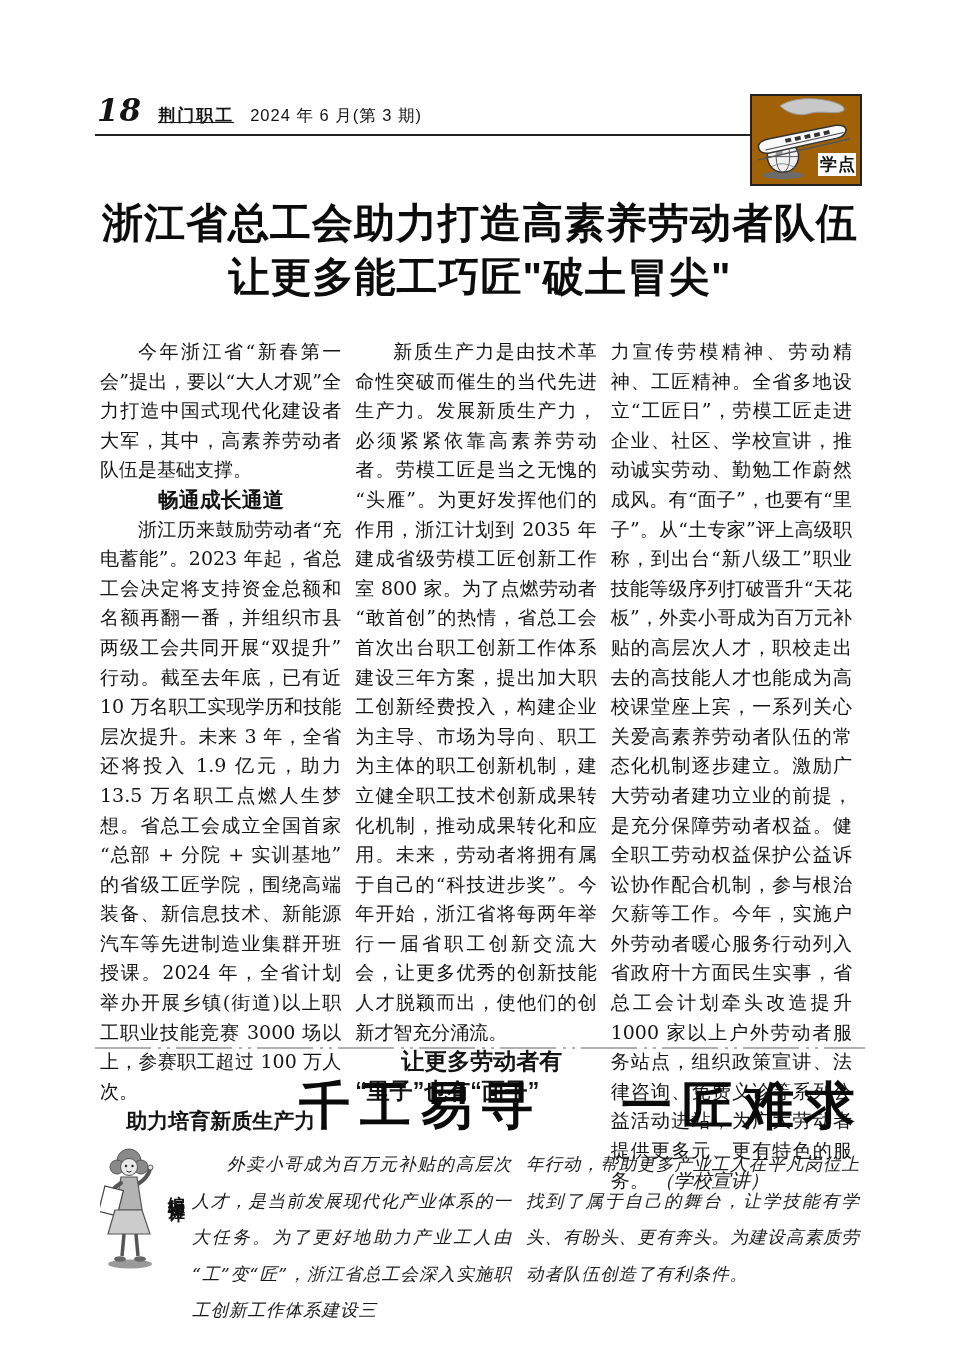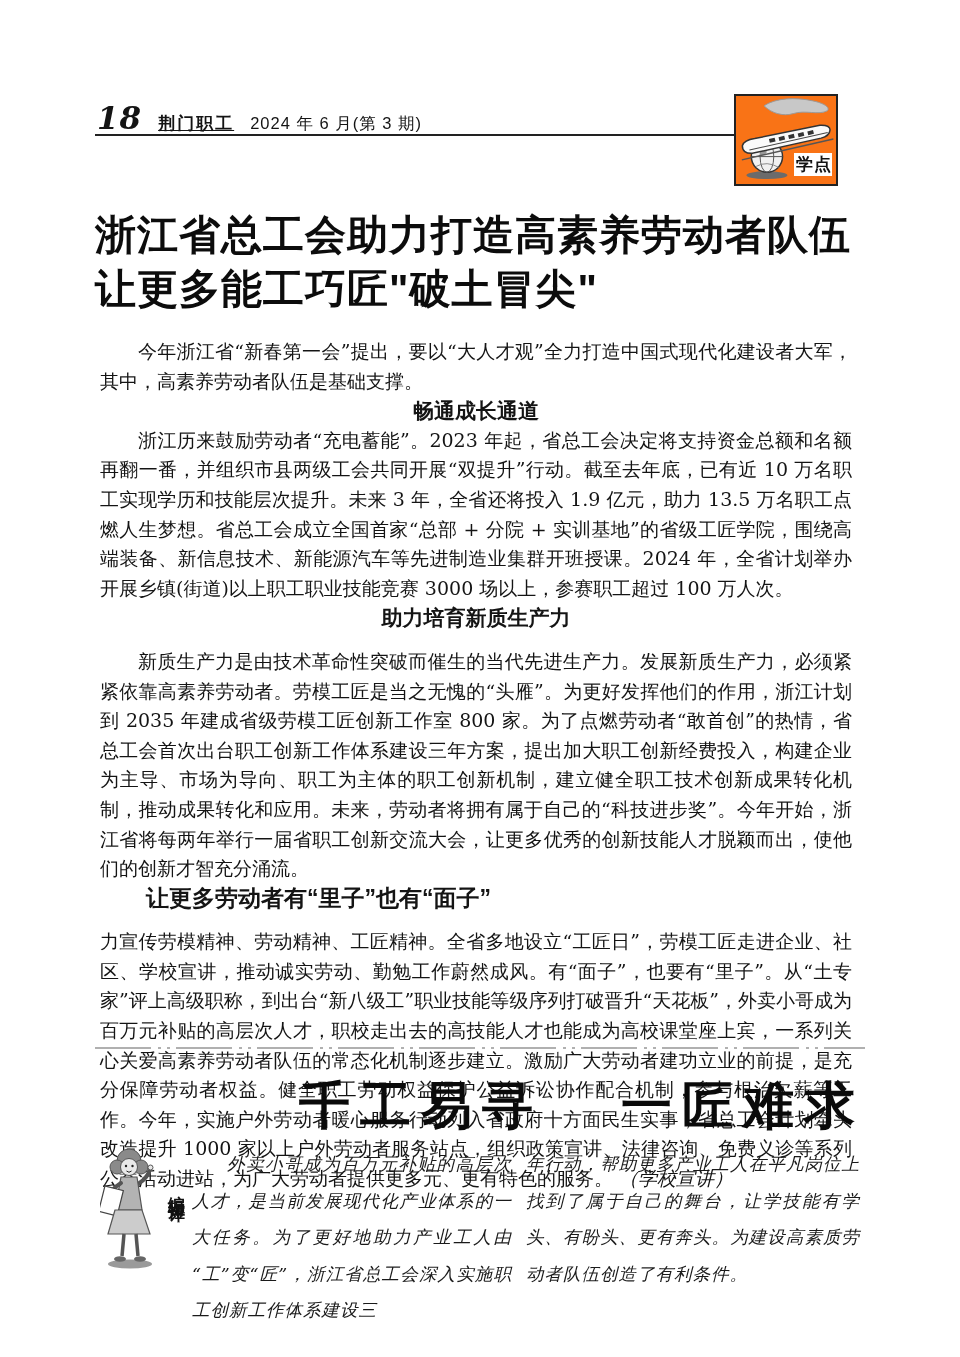--- a/index.html
+++ b/index.html
@@ -7,21 +7,21 @@
     position:relative;
     width:960px;height:1357px;
     margin:0 auto;
     background:#ffffff;
     overflow:hidden;
     font-family:"DejaVu Serif", serif;
     color:#141414;
   }
   
   .header{
-    position:absolute;left:97px;top:100px;
+    position:absolute;left:97px;top:92px;
     display:flex;align-items:baseline;gap:16px;
   }
   .page-num{
     font-family:"DejaVu Serif", serif;
     font-style:italic;font-weight:bold;
     font-size:31px;letter-spacing:1px;
   }
   .masthead{
     font-family:"Liberation Sans", sans-serif;
     font-weight:600;font-size:17px;letter-spacing:2px;text-decoration:underline;
@@ -29,42 +29,43 @@
   .issue{
     font-family:"Liberation Sans", sans-serif;
     font-size:16.5px;letter-spacing:1px;
   }
   .header-rule{
     position:absolute;left:95px;top:134px;
     width:663px;height:2px;background:#222;
   }
   
   .badge{
-    position:absolute;left:734px;top:94px;
-    width:104px;height:92px;
-    border:2.5px solid #222;background:#f97316;
+    position:absolute;left:750px;top:94px;
+    width:112px;height:92px;
+    border:2.5px solid #222;background:#a16207;
     box-sizing:border-box;
   }
   .badge-label{
     position:absolute;right:4px;bottom:8px;
     font-family:"Liberation Sans", sans-serif;
     font-weight:bold;font-size:17px;letter-spacing:1px;
     background:#fff;padding-left:2px;
   }
   
   .headline{
-    position:absolute;left:95px;top:208px;width:770px;
+    position:absolute;left:95px;top:196px;width:770px;
+    text-align:center;
     font-family:"Liberation Sans", sans-serif;
     font-weight:900;font-size:41px;line-height:54px;
     letter-spacing:1px;color:#0c0c0c;
   }
   
   .columns{
     position:absolute;left:100px;top:337px;width:752px;
-    display:flex;gap:14px;flex-direction:column;
+    display:flex;gap:14px;
   }
   .col{
     flex:1;
     font-size:19px;line-height:29.6px;
     text-align:justify;
     font-family:"DejaVu Serif", serif;
   }
   .para{text-indent:2em;}
   .para-cont{text-indent:0;}
   .subhead-center{

